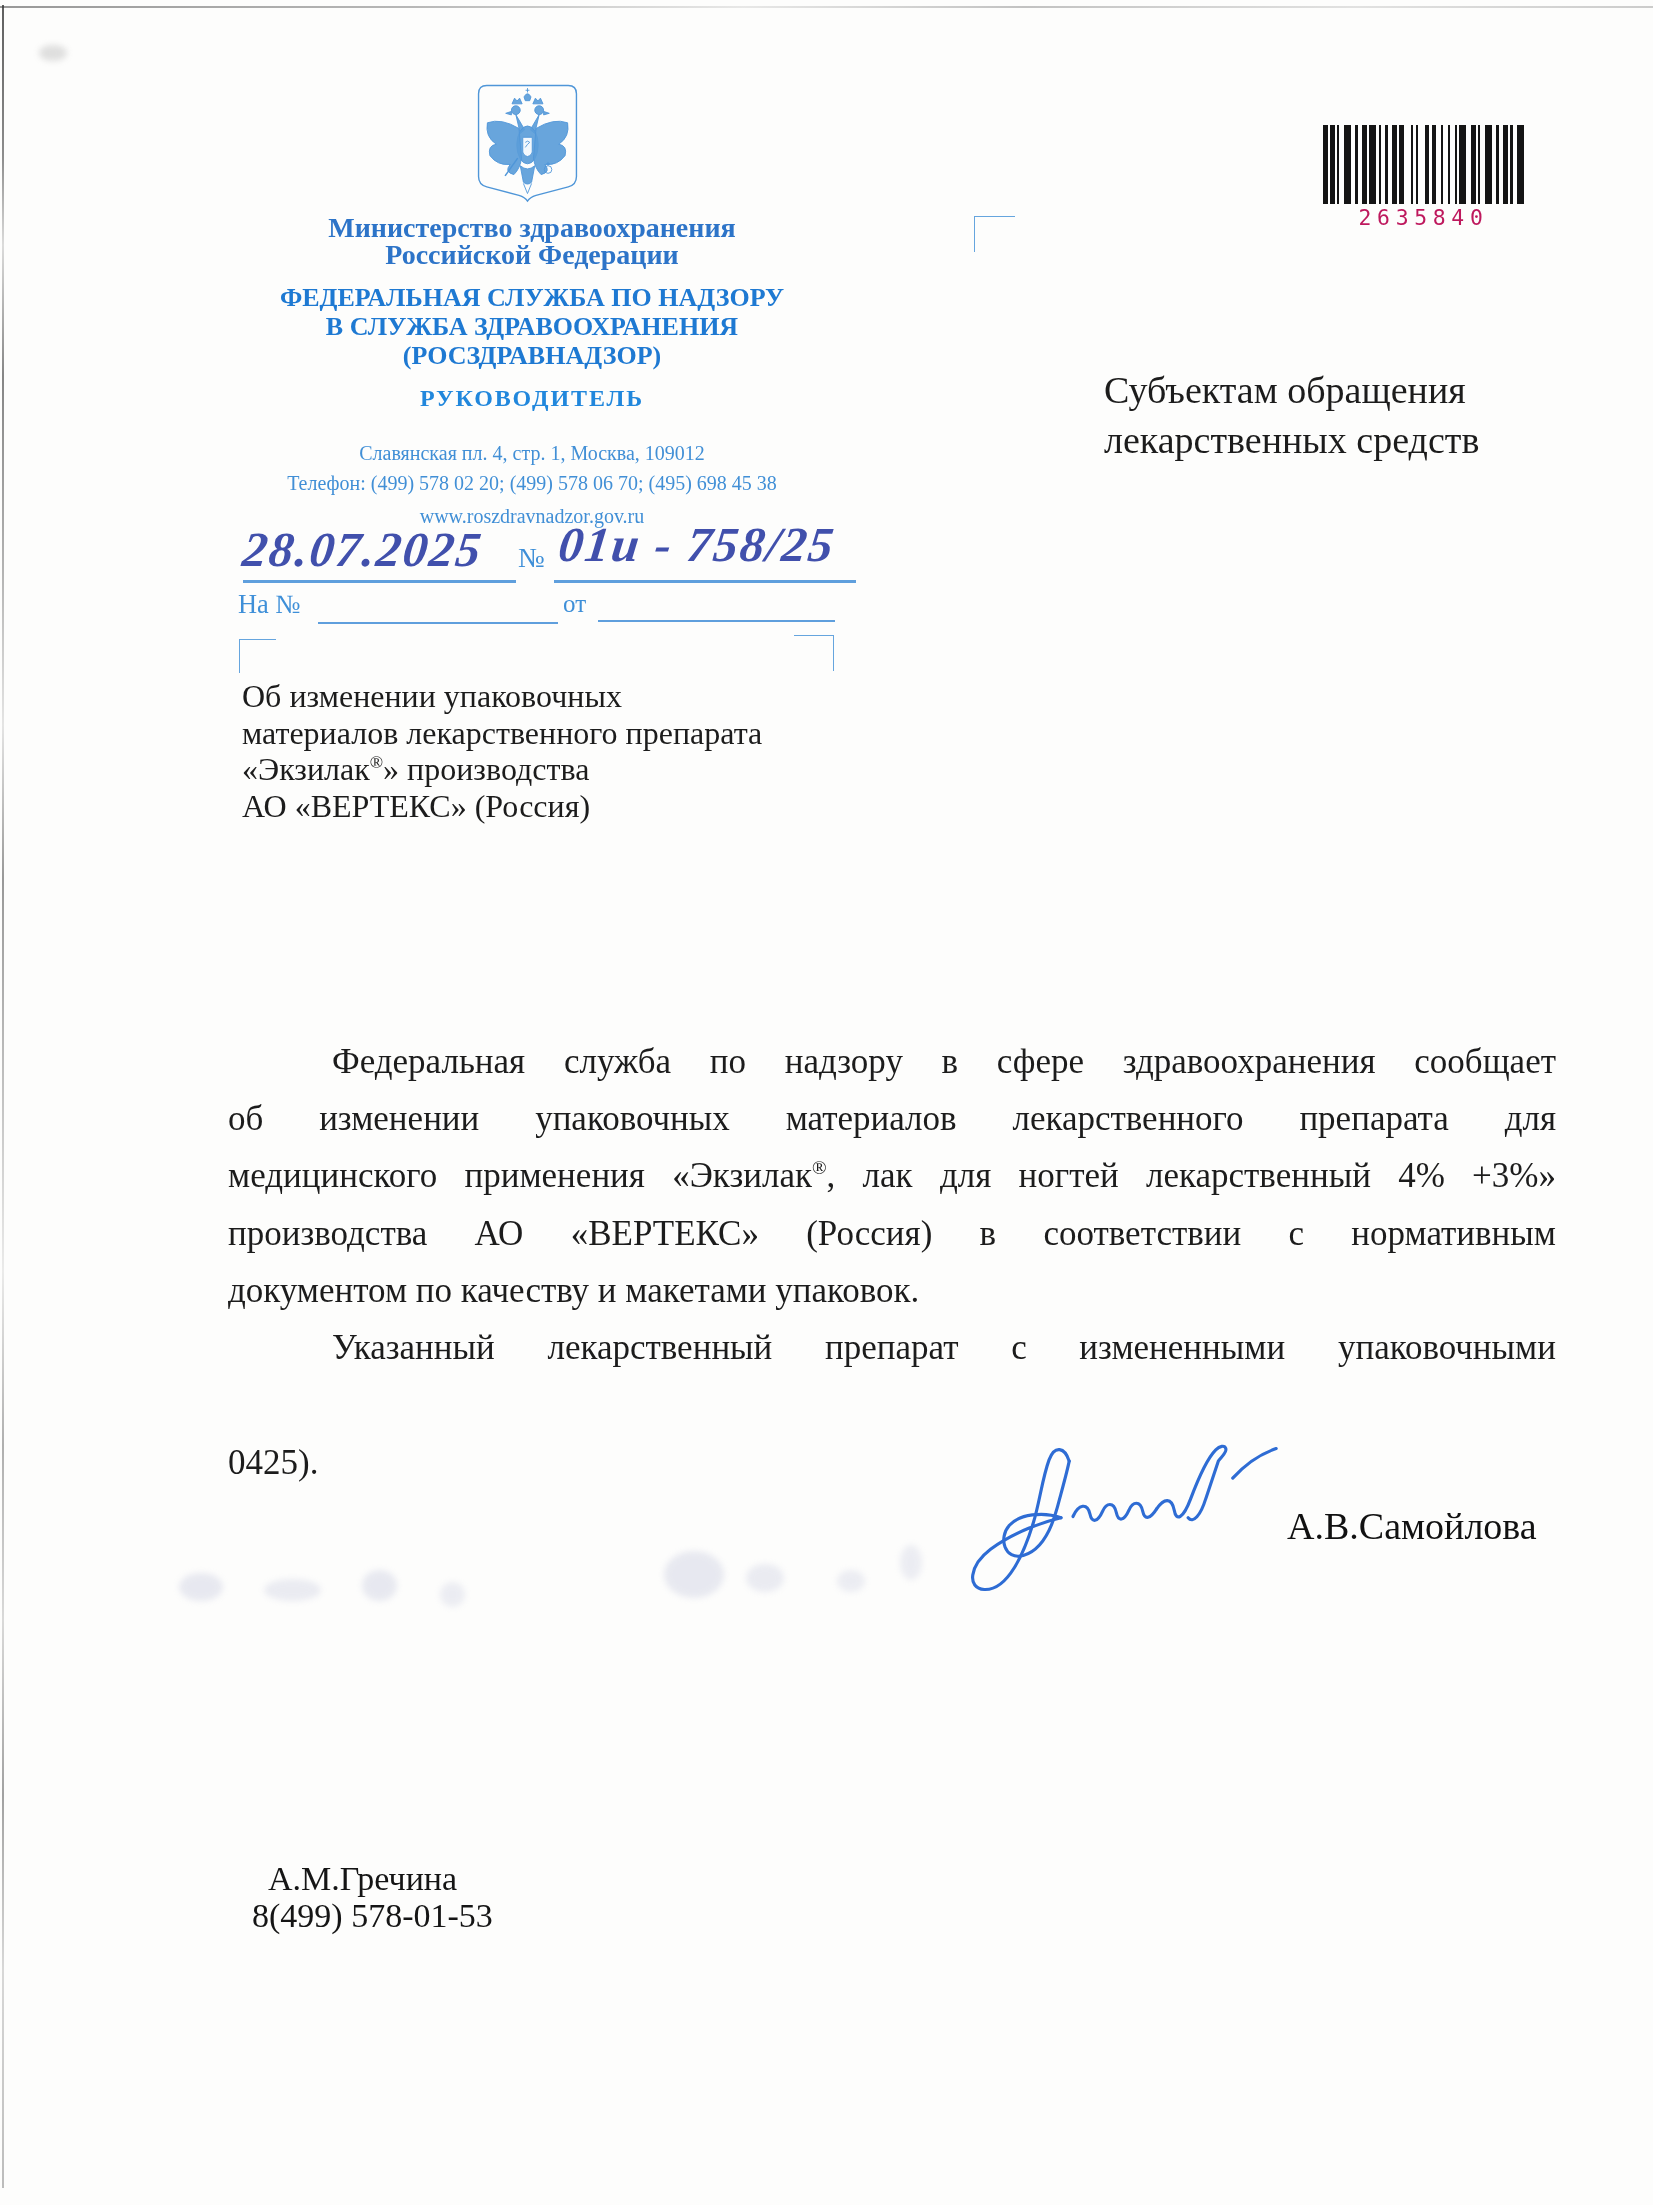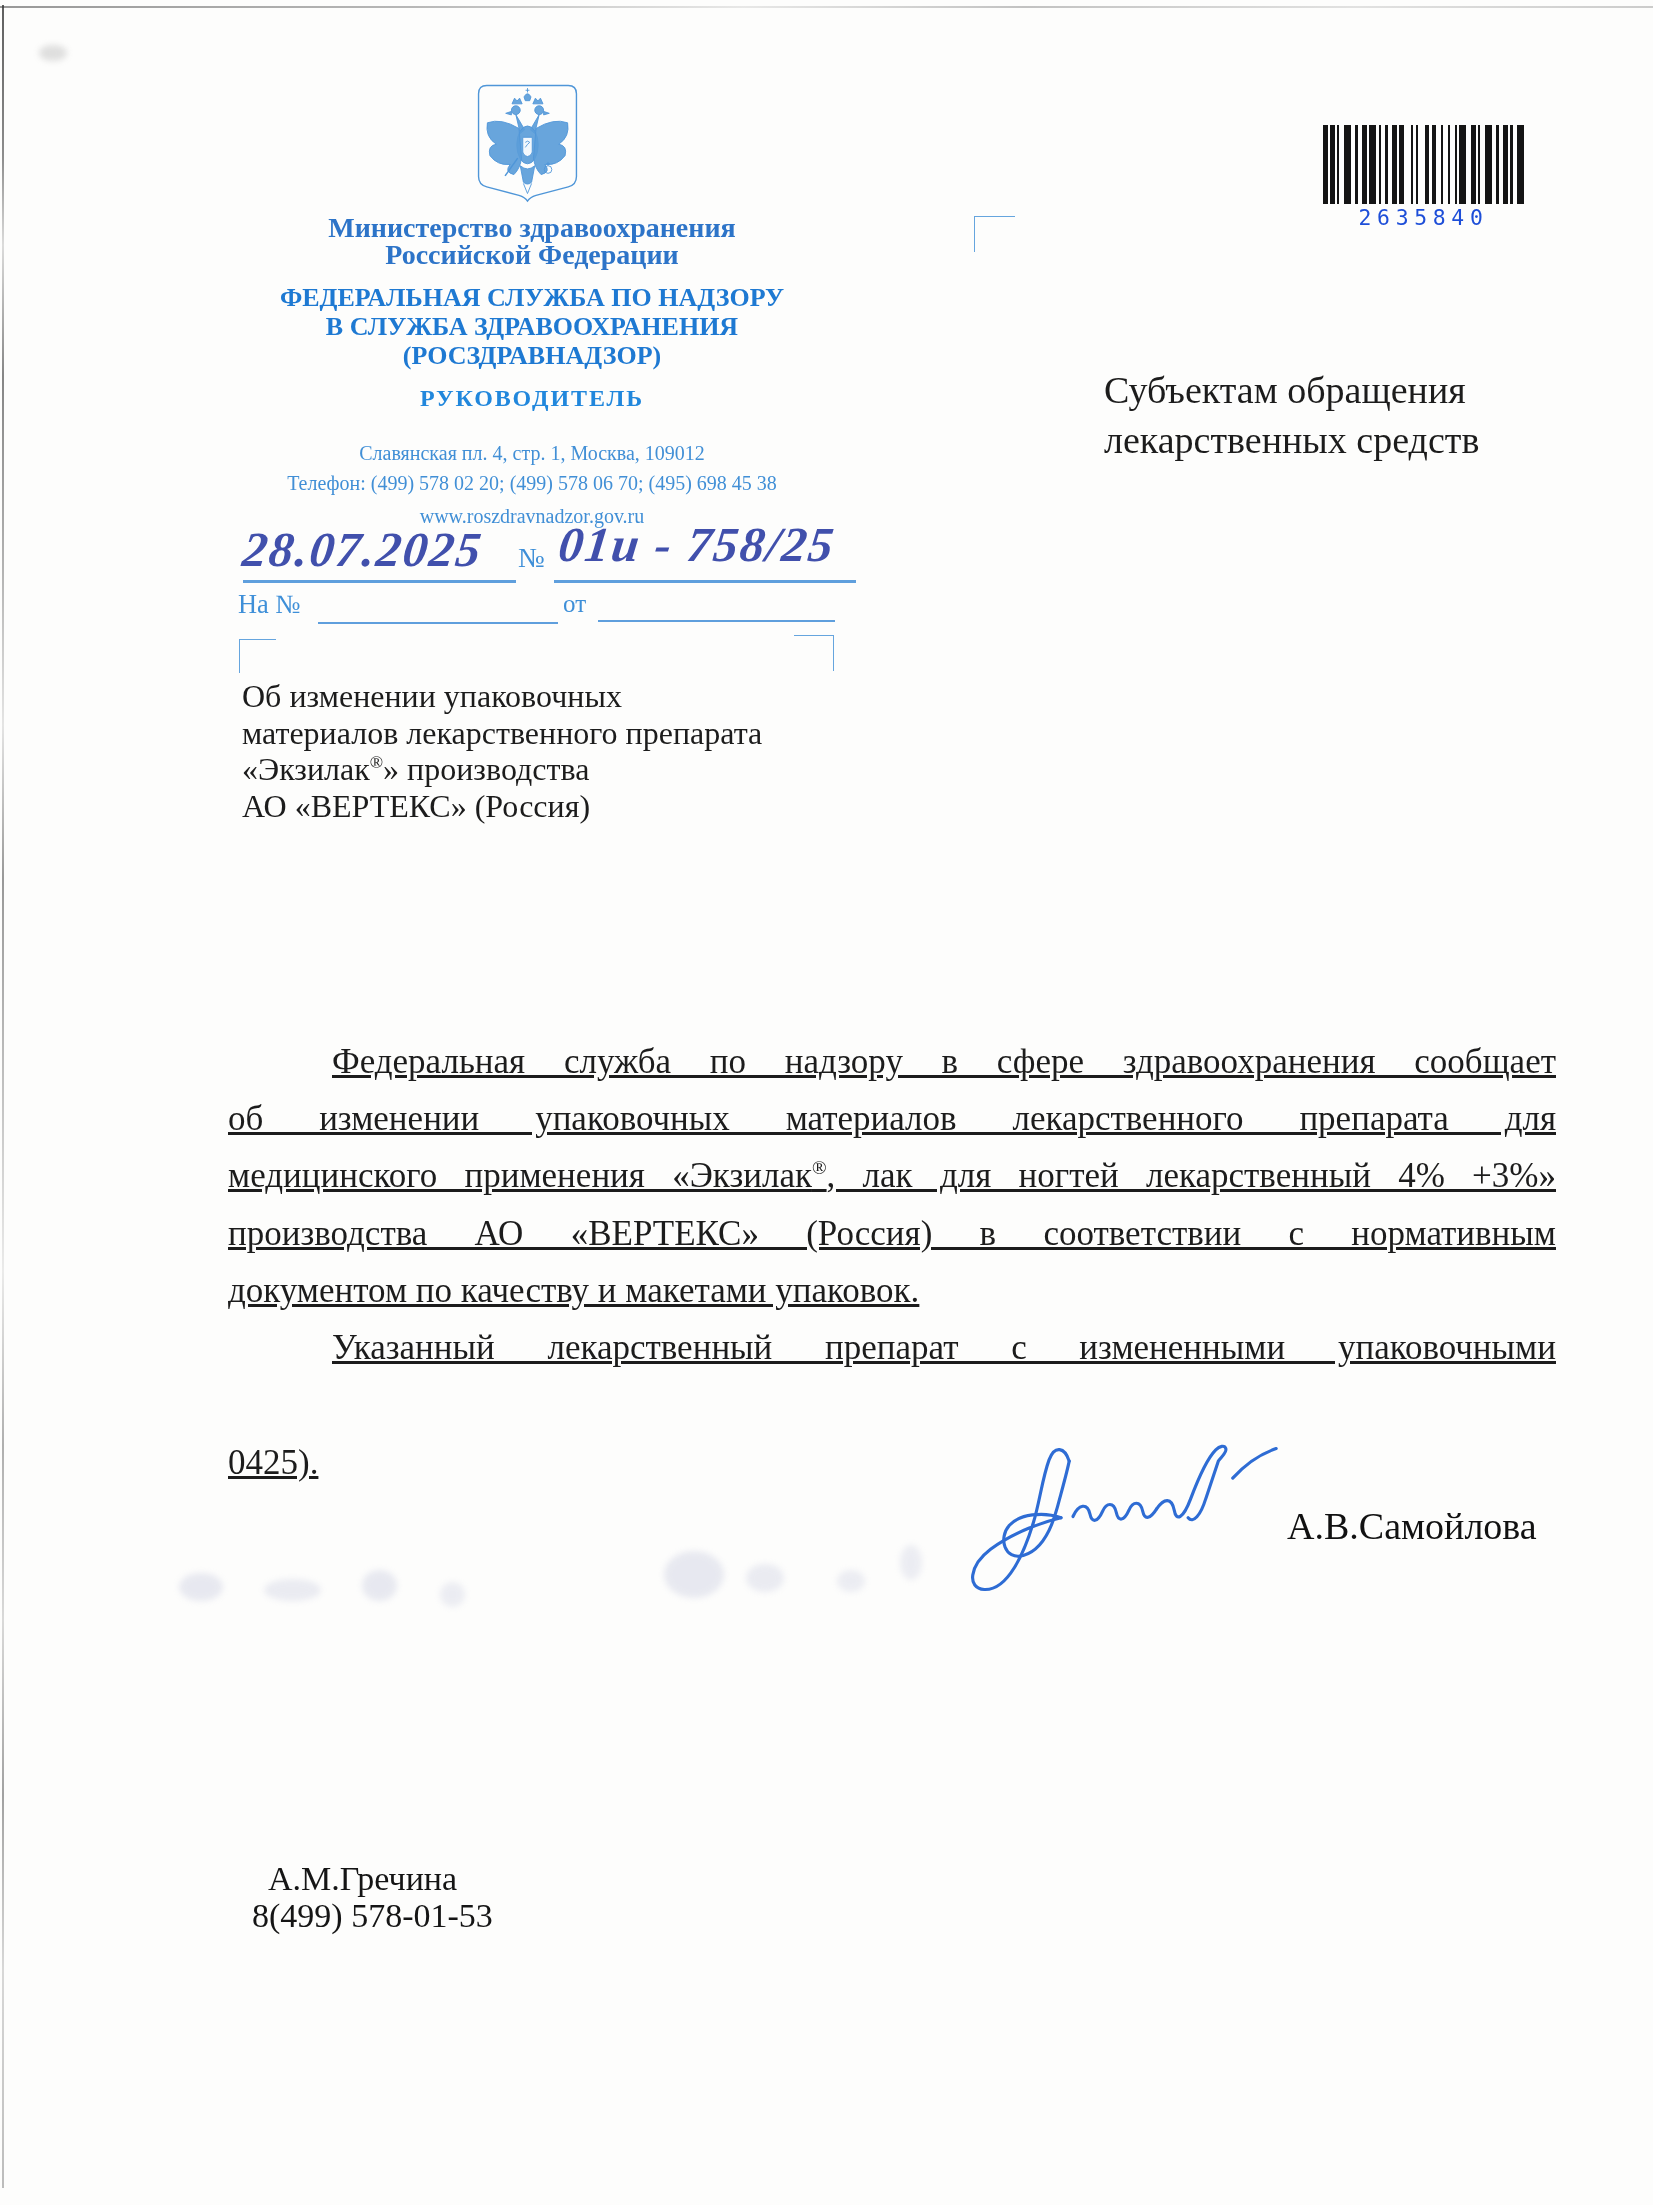--- a/index.html
+++ b/index.html
@@ -36,24 +36,24 @@
   .corner{border:0 solid #66a5de;}
   
   .subj{left:242px;width:591px;font-size:32px;line-height:36px;white-space:nowrap;}
   .addressee{left:1104px;width:453px;font-size:38px;line-height:52px;white-space:nowrap;}
   
   .bc{left:1323px;top:125px;width:201px;height:79px;display:flex;align-items:stretch;}
   .bc span{display:block;height:100%;}
   .bbar{background:#141414;}
   .bsp{background:transparent;}
   .bc-num{left:1323px;top:205px;width:201px;text-align:center;
-    font-family:"DejaVu Sans Mono", monospace;font-size:21.4px;letter-spacing:5.7px;color:#1d4ed8;}
+    font-family:"DejaVu Sans Mono", monospace;font-size:21.4px;letter-spacing:5.7px;color:#be185d;}
   
   .bline{left:228px;width:1328px;height:57px;font-size:35px;
-    text-align:justify;text-align-last:justify;white-space:normal;text-decoration:underline;}
+    text-align:justify;text-align-last:justify;white-space:normal;}
   .bline.last{text-align-last:left;}
   .bline.ind{text-indent:104px;}
   sup.rsup{font-size:55%;vertical-align:super;line-height:0;}
   
   .sig-name{left:1287px;top:1504px;font-size:38px;color:#111;}
   .footer{left:252px;font-size:34px;line-height:36px;color:#151515;}
 </style>
 </head>
 <body>
 

